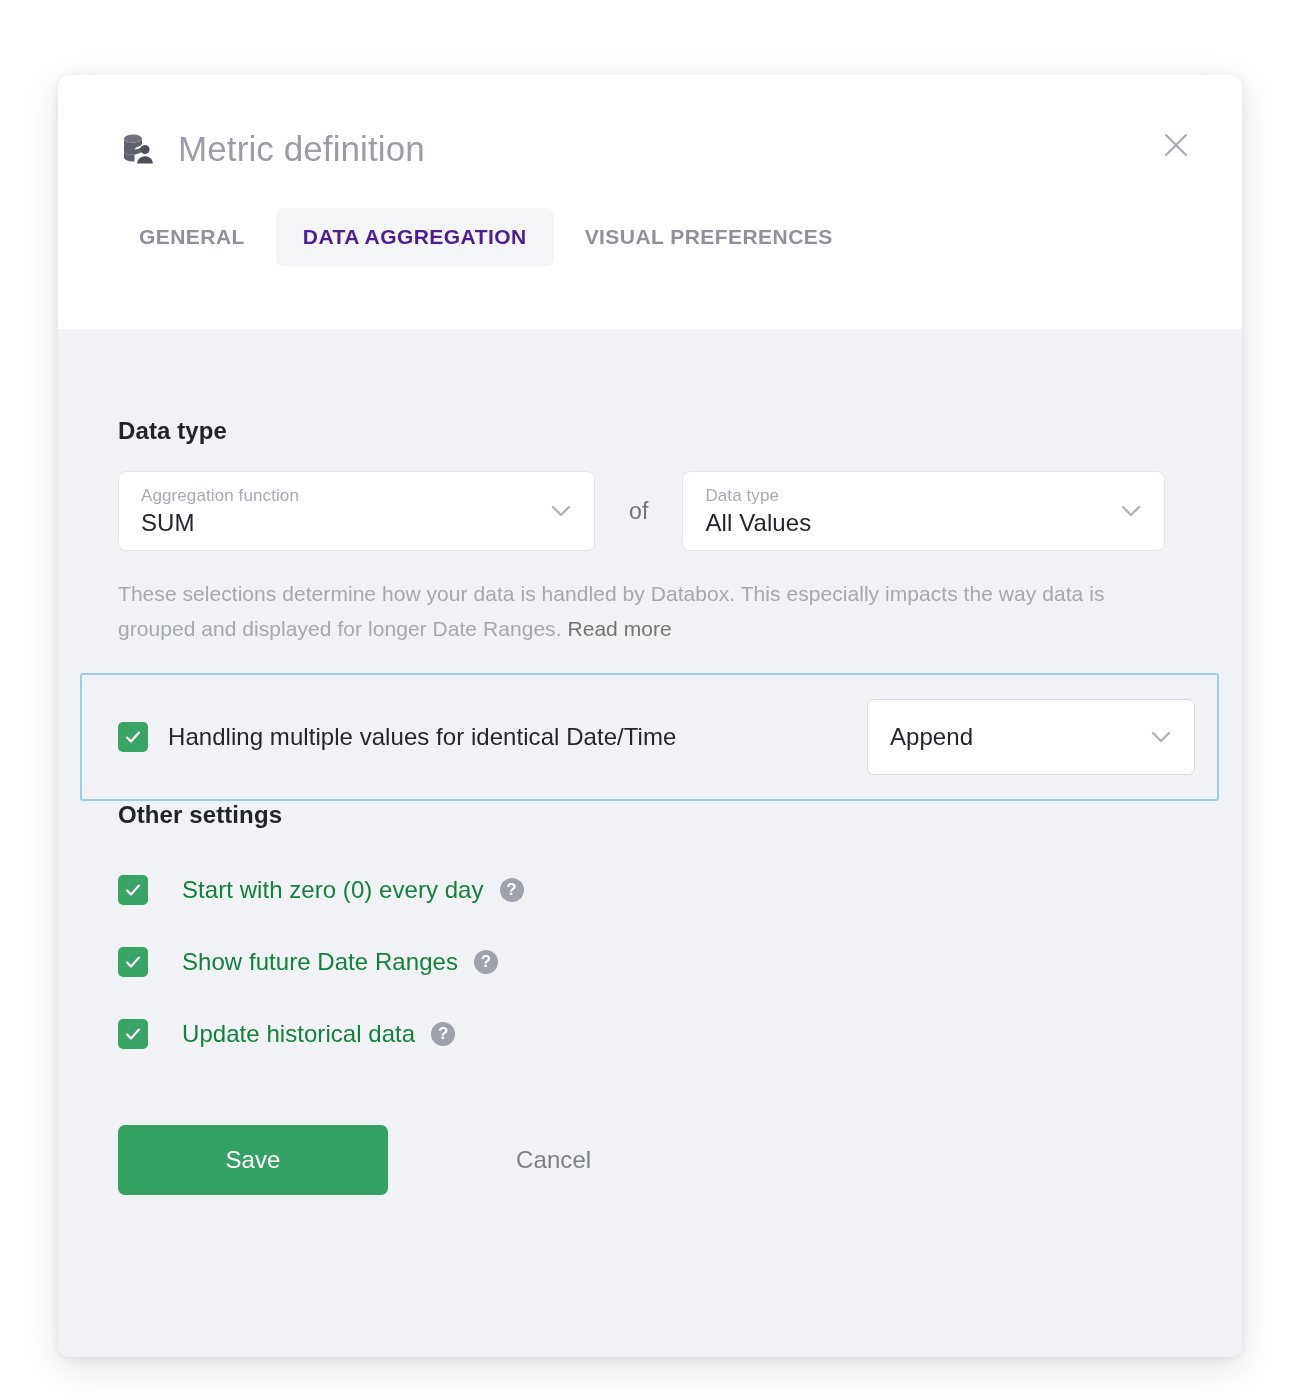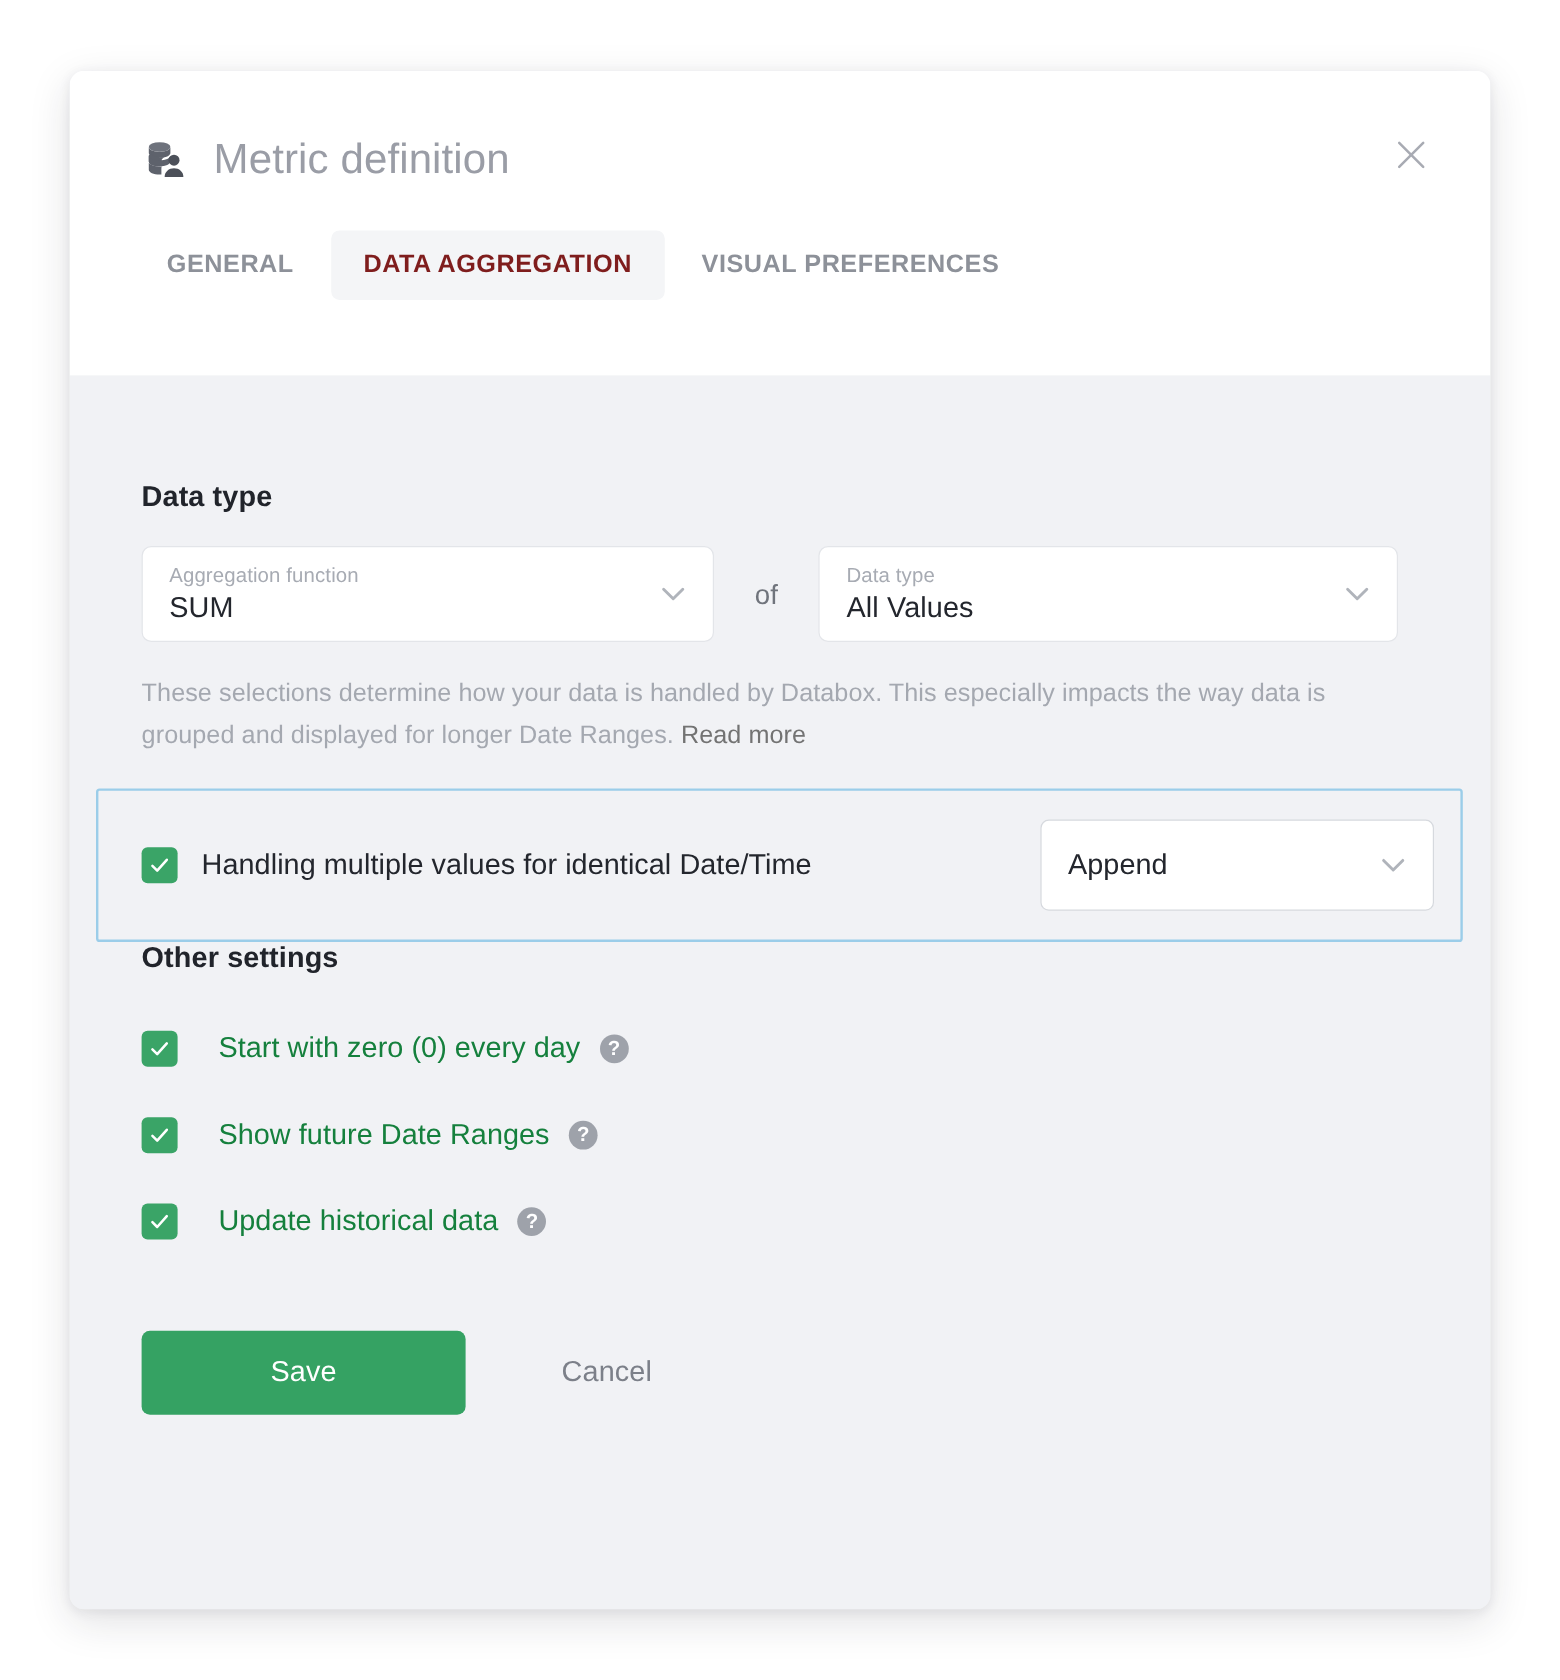--- a/index.html
+++ b/index.html
@@ -11,21 +11,21 @@
     height: 1400px;
     background: #ffffff;
     font-family: "Liberation Sans", sans-serif;
     -webkit-font-smoothing: antialiased;
     overflow: hidden;
   }
 
   .modal {
     position: absolute;
     left: 58px;
-    top: 59px;
+    top: 75px;
     width: 1184px;
     height: 1282px;
     background: #f1f2f5;
     border-radius: 12px;
     box-shadow: 0 10px 34px rgba(28, 32, 48, 0.13), 0 2px 10px rgba(28, 32, 48, 0.07);
     overflow: hidden;
     display: flex;
     flex-direction: column;
   }
 
@@ -82,21 +82,21 @@
     color: #8d9199;
     padding: 17px 27px;
     border-radius: 7px;
     cursor: pointer;
     white-space: nowrap;
     background: transparent;
     border: none;
     font-family: "Liberation Sans", sans-serif;
   }
   .tab.active {
-    color: #7f1d1d;
+    color: #4c1d95;
     background: #f4f5f7;
   }
 
   
   .modal-body {
     flex: 1 1 auto;
     background: #f1f2f5;
     position: relative;
     padding: 0 60px;
     box-sizing: border-box;
@@ -259,20 +259,21 @@
     align-items: center;
     justify-content: center;
     cursor: pointer;
     line-height: 1;
     font-family: "Liberation Sans", sans-serif;
   }
 
   .footer {
     display: flex;
     margin-top: 76px;
+    gap: 48px;
   }
   .btn-save {
     width: 270px;
     height: 70px;
     background: #35a263;
     color: #ffffff;
     font-size: 24px;
     border: none;
     border-radius: 7px;
     cursor: pointer;

